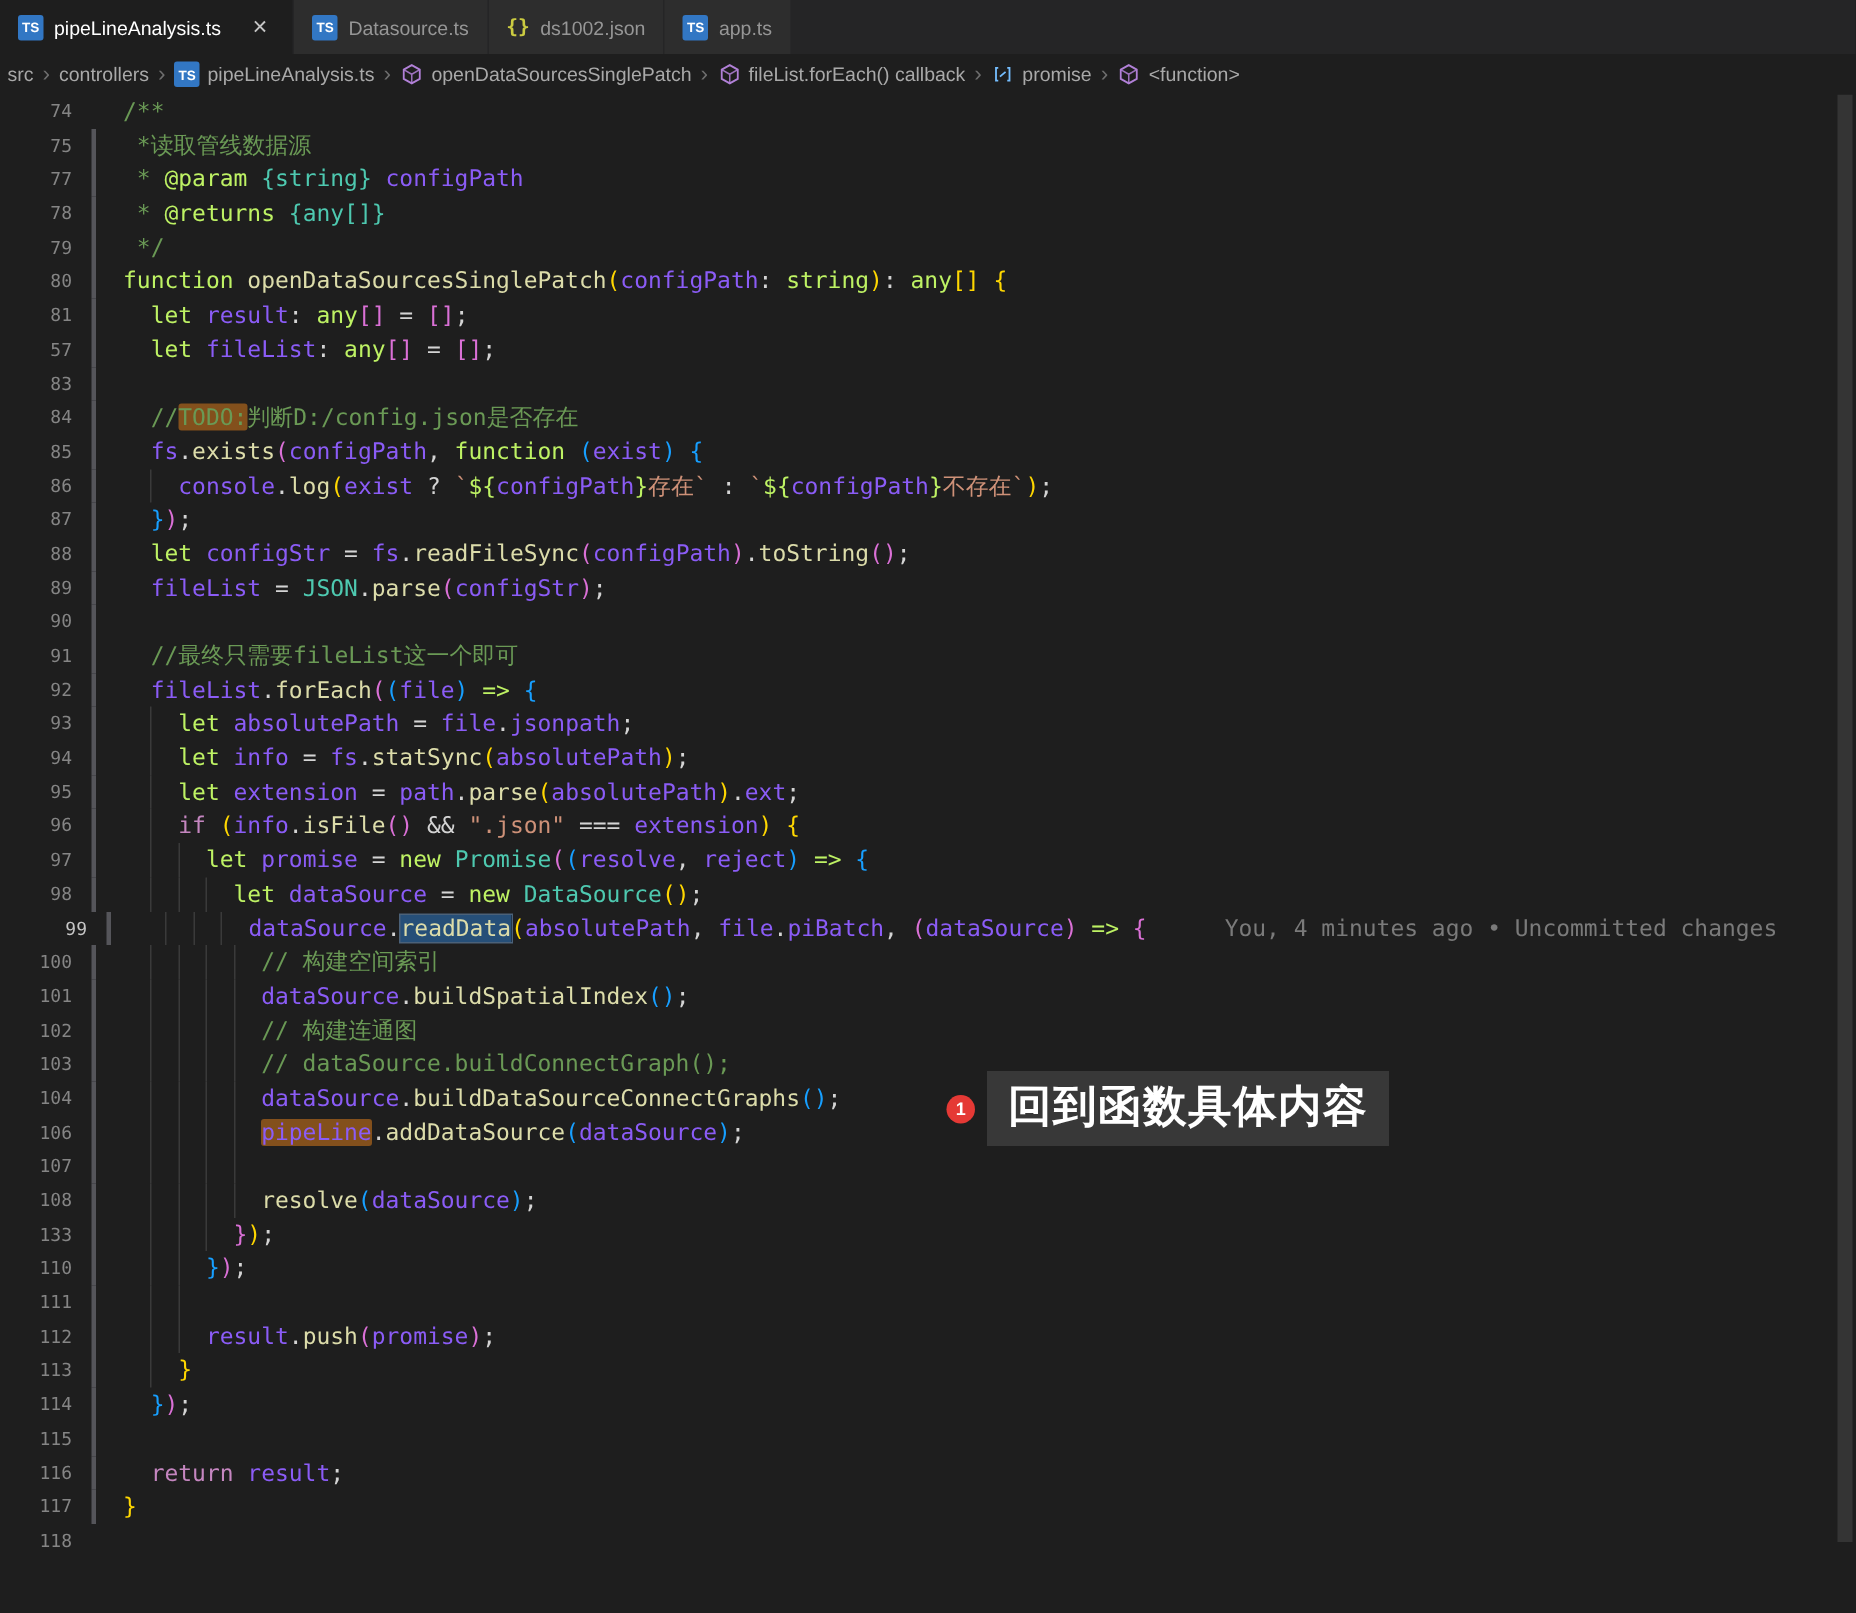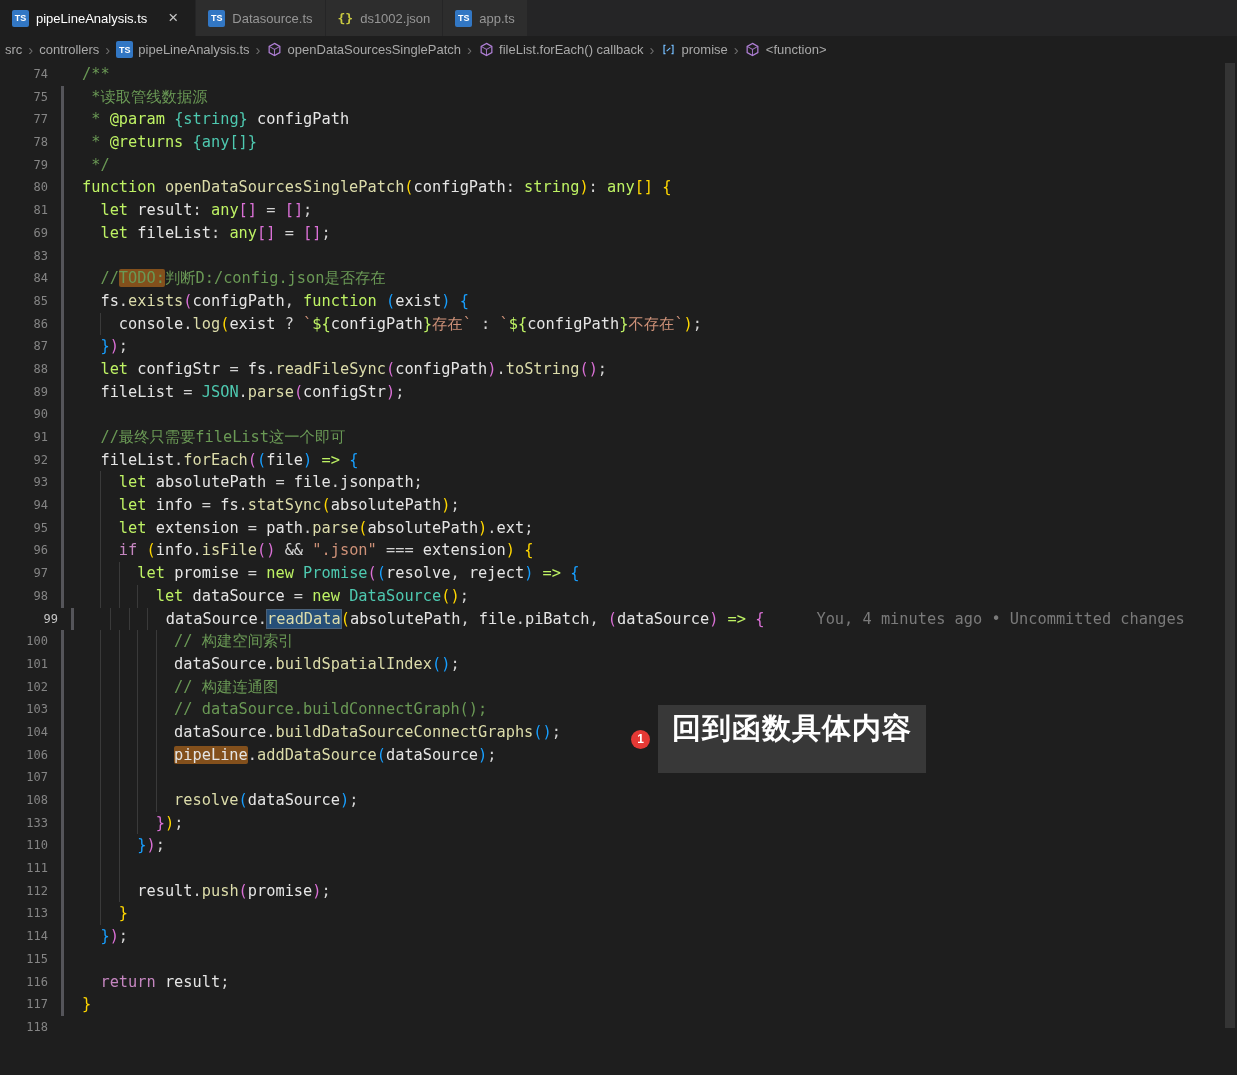--- a/index.html
+++ b/index.html
@@ -36,39 +36,39 @@
   .gap { width:34px; flex:none; position:relative; }
   .gitbar { position:absolute; left:13px; top:0; bottom:0; width:3px; background:#55555a; }
   .ltext { flex:1; position:relative; }
   .guide { position:absolute; top:0; bottom:0; width:1px; background:#3a3a3a; }
 
   
   .c  { color:#6A9955; }  
   .k  { color:#bef264; }  
   .ct { color:#C586C0; }  
   .f  { color:#DCDCAA; }  
-  .v  { color:#e5e5e5; }  
+  .v  { color:#8b5cf6; }  
   .ty { color:#4EC9B0; }  
   .p  { color:#D4D4D4; }  
   .s  { color:#CE9178; }  
   .b1 { color:#FFD700; }  
   .b2 { color:#DA70D6; }  
   .b3 { color:#179FFF; }  
   .hl  { background:rgba(231,129,26,0.5); border-radius:2px; }
   .sel { background:#264F78; box-shadow:0 0 0 1px rgba(130,180,230,0.45); }
   .glens { color:#7a7a7a; margin-left:52px; }
 
   
   .annotation { position:absolute; left:631px; top:651px; height:50px; display:flex;
                 align-items:center; z-index:10; }
   .badge { width:19px; height:19px; border-radius:50%; background:#e53935; color:#fff;
            font-size:12px; font-weight:bold; display:flex; align-items:center;
            justify-content:center; margin-right:8px; flex:none; }
   .abox { background:rgba(58,58,58,0.95); color:#ffffff; font-size:29px; font-weight:600;
-          padding:4px 14px 24px; letter-spacing:1px; white-space:nowrap;
+          padding:4px 14px 6px; letter-spacing:1px; white-space:nowrap;
           font-family:"DejaVu Sans","Liberation Sans",sans-serif; }
 
   
   .scrollbar { position:absolute; right:0; top:0; bottom:0; width:14px; }
   .thumb { position:absolute; left:2px; right:2px; top:0; height:965px;
            background:rgba(121,121,121,0.25); }
 </style>
 </head>
 <body>
 
@@ -151,21 +151,21 @@
 
   <div class="editor">
     <div>
         <div class="line"><span class="ln">74</span><span class="gap"></span><span class="ltext"><span class="c">/**</span></span></div>
         <div class="line"><span class="ln">75</span><span class="gap"><i class="gitbar"></i></span><span class="ltext"><span class="c"> *读取管线数据源</span></span></div>
         <div class="line"><span class="ln">77</span><span class="gap"><i class="gitbar"></i></span><span class="ltext"><span class="c"> * </span><span class="k">@param</span><span class="c"> </span><span class="ty">{string}</span><span class="v"> configPath</span></span></div>
         <div class="line"><span class="ln">78</span><span class="gap"><i class="gitbar"></i></span><span class="ltext"><span class="c"> * </span><span class="k">@returns</span><span class="c"> </span><span class="ty">{any[]}</span></span></div>
         <div class="line"><span class="ln">79</span><span class="gap"><i class="gitbar"></i></span><span class="ltext"><span class="c"> */</span></span></div>
         <div class="line"><span class="ln">80</span><span class="gap"><i class="gitbar"></i></span><span class="ltext"><span class="k">function</span><span class="p"> </span><span class="f">openDataSourcesSinglePatch</span><span class="b1">(</span><span class="v">configPath</span><span class="p">: </span><span class="k">string</span><span class="b1">)</span><span class="p">: </span><span class="k">any</span><span class="b1">[]</span><span class="p"> </span><span class="b1">{</span></span></div>
         <div class="line"><span class="ln">81</span><span class="gap"><i class="gitbar"></i></span><span class="ltext"><span class="p">  </span><span class="k">let</span><span class="p"> </span><span class="v">result</span><span class="p">: </span><span class="k">any</span><span class="b2">[]</span><span class="p"> = </span><span class="b2">[]</span><span class="p">;</span></span></div>
-        <div class="line"><span class="ln">69</span><span class="gap"><i class="gitbar"></i></span><span class="ltext"><span class="p">  </span><span class="k">let</span><span class="p"> </span><span class="v">fileList</span><span class="p">: </span><span class="k">any</span><span class="b2">[]</span><span class="p"> = </span><span class="b2">[]</span><span class="p">;</span></span></div>
+        <div class="line"><span class="ln">57</span><span class="gap"><i class="gitbar"></i></span><span class="ltext"><span class="p">  </span><span class="k">let</span><span class="p"> </span><span class="v">fileList</span><span class="p">: </span><span class="k">any</span><span class="b2">[]</span><span class="p"> = </span><span class="b2">[]</span><span class="p">;</span></span></div>
         <div class="line"><span class="ln">83</span><span class="gap"><i class="gitbar"></i></span><span class="ltext"></span></div>
         <div class="line"><span class="ln">84</span><span class="gap"><i class="gitbar"></i></span><span class="ltext"><span class="p">  </span><span class="c">//</span><span class="c hl">TODO:</span><span class="c">判断D:/config.json是否存在</span></span></div>
         <div class="line"><span class="ln">85</span><span class="gap"><i class="gitbar"></i></span><span class="ltext"><span class="p">  </span><span class="v">fs</span><span class="p">.</span><span class="f">exists</span><span class="b2">(</span><span class="v">configPath</span><span class="p">, </span><span class="k">function</span><span class="p"> </span><span class="b3">(</span><span class="v">exist</span><span class="b3">)</span><span class="p"> </span><span class="b3">{</span></span></div>
         <div class="line"><span class="ln">86</span><span class="gap"><i class="gitbar"></i></span><span class="ltext"><i class="guide" style="left: 18.42px;"></i><span class="p">    </span><span class="v">console</span><span class="p">.</span><span class="f">log</span><span class="b1">(</span><span class="v">exist</span><span class="p"> ? </span><span class="s">`</span><span class="k">${</span><span class="v">configPath</span><span class="k">}</span><span class="s">存在`</span><span class="p"> : </span><span class="s">`</span><span class="k">${</span><span class="v">configPath</span><span class="k">}</span><span class="s">不存在`</span><span class="b1">)</span><span class="p">;</span></span></div>
         <div class="line"><span class="ln">87</span><span class="gap"><i class="gitbar"></i></span><span class="ltext"><span class="p">  </span><span class="b3">}</span><span class="b2">)</span><span class="p">;</span></span></div>
         <div class="line"><span class="ln">88</span><span class="gap"><i class="gitbar"></i></span><span class="ltext"><span class="p">  </span><span class="k">let</span><span class="p"> </span><span class="v">configStr</span><span class="p"> = </span><span class="v">fs</span><span class="p">.</span><span class="f">readFileSync</span><span class="b2">(</span><span class="v">configPath</span><span class="b2">)</span><span class="p">.</span><span class="f">toString</span><span class="b2">()</span><span class="p">;</span></span></div>
         <div class="line"><span class="ln">89</span><span class="gap"><i class="gitbar"></i></span><span class="ltext"><span class="p">  </span><span class="v">fileList</span><span class="p"> = </span><span class="ty">JSON</span><span class="p">.</span><span class="f">parse</span><span class="b2">(</span><span class="v">configStr</span><span class="b2">)</span><span class="p">;</span></span></div>
         <div class="line"><span class="ln">90</span><span class="gap"><i class="gitbar"></i></span><span class="ltext"></span></div>
         <div class="line"><span class="ln">91</span><span class="gap"><i class="gitbar"></i></span><span class="ltext"><span class="p">  </span><span class="c">//最终只需要fileList这一个即可</span></span></div>
         <div class="line"><span class="ln">92</span><span class="gap"><i class="gitbar"></i></span><span class="ltext"><span class="p">  </span><span class="v">fileList</span><span class="p">.</span><span class="f">forEach</span><span class="b2">(</span><span class="b3">(</span><span class="v">file</span><span class="b3">)</span><span class="p"> </span><span class="k">=&gt;</span><span class="p"> </span><span class="b3">{</span></span></div>

